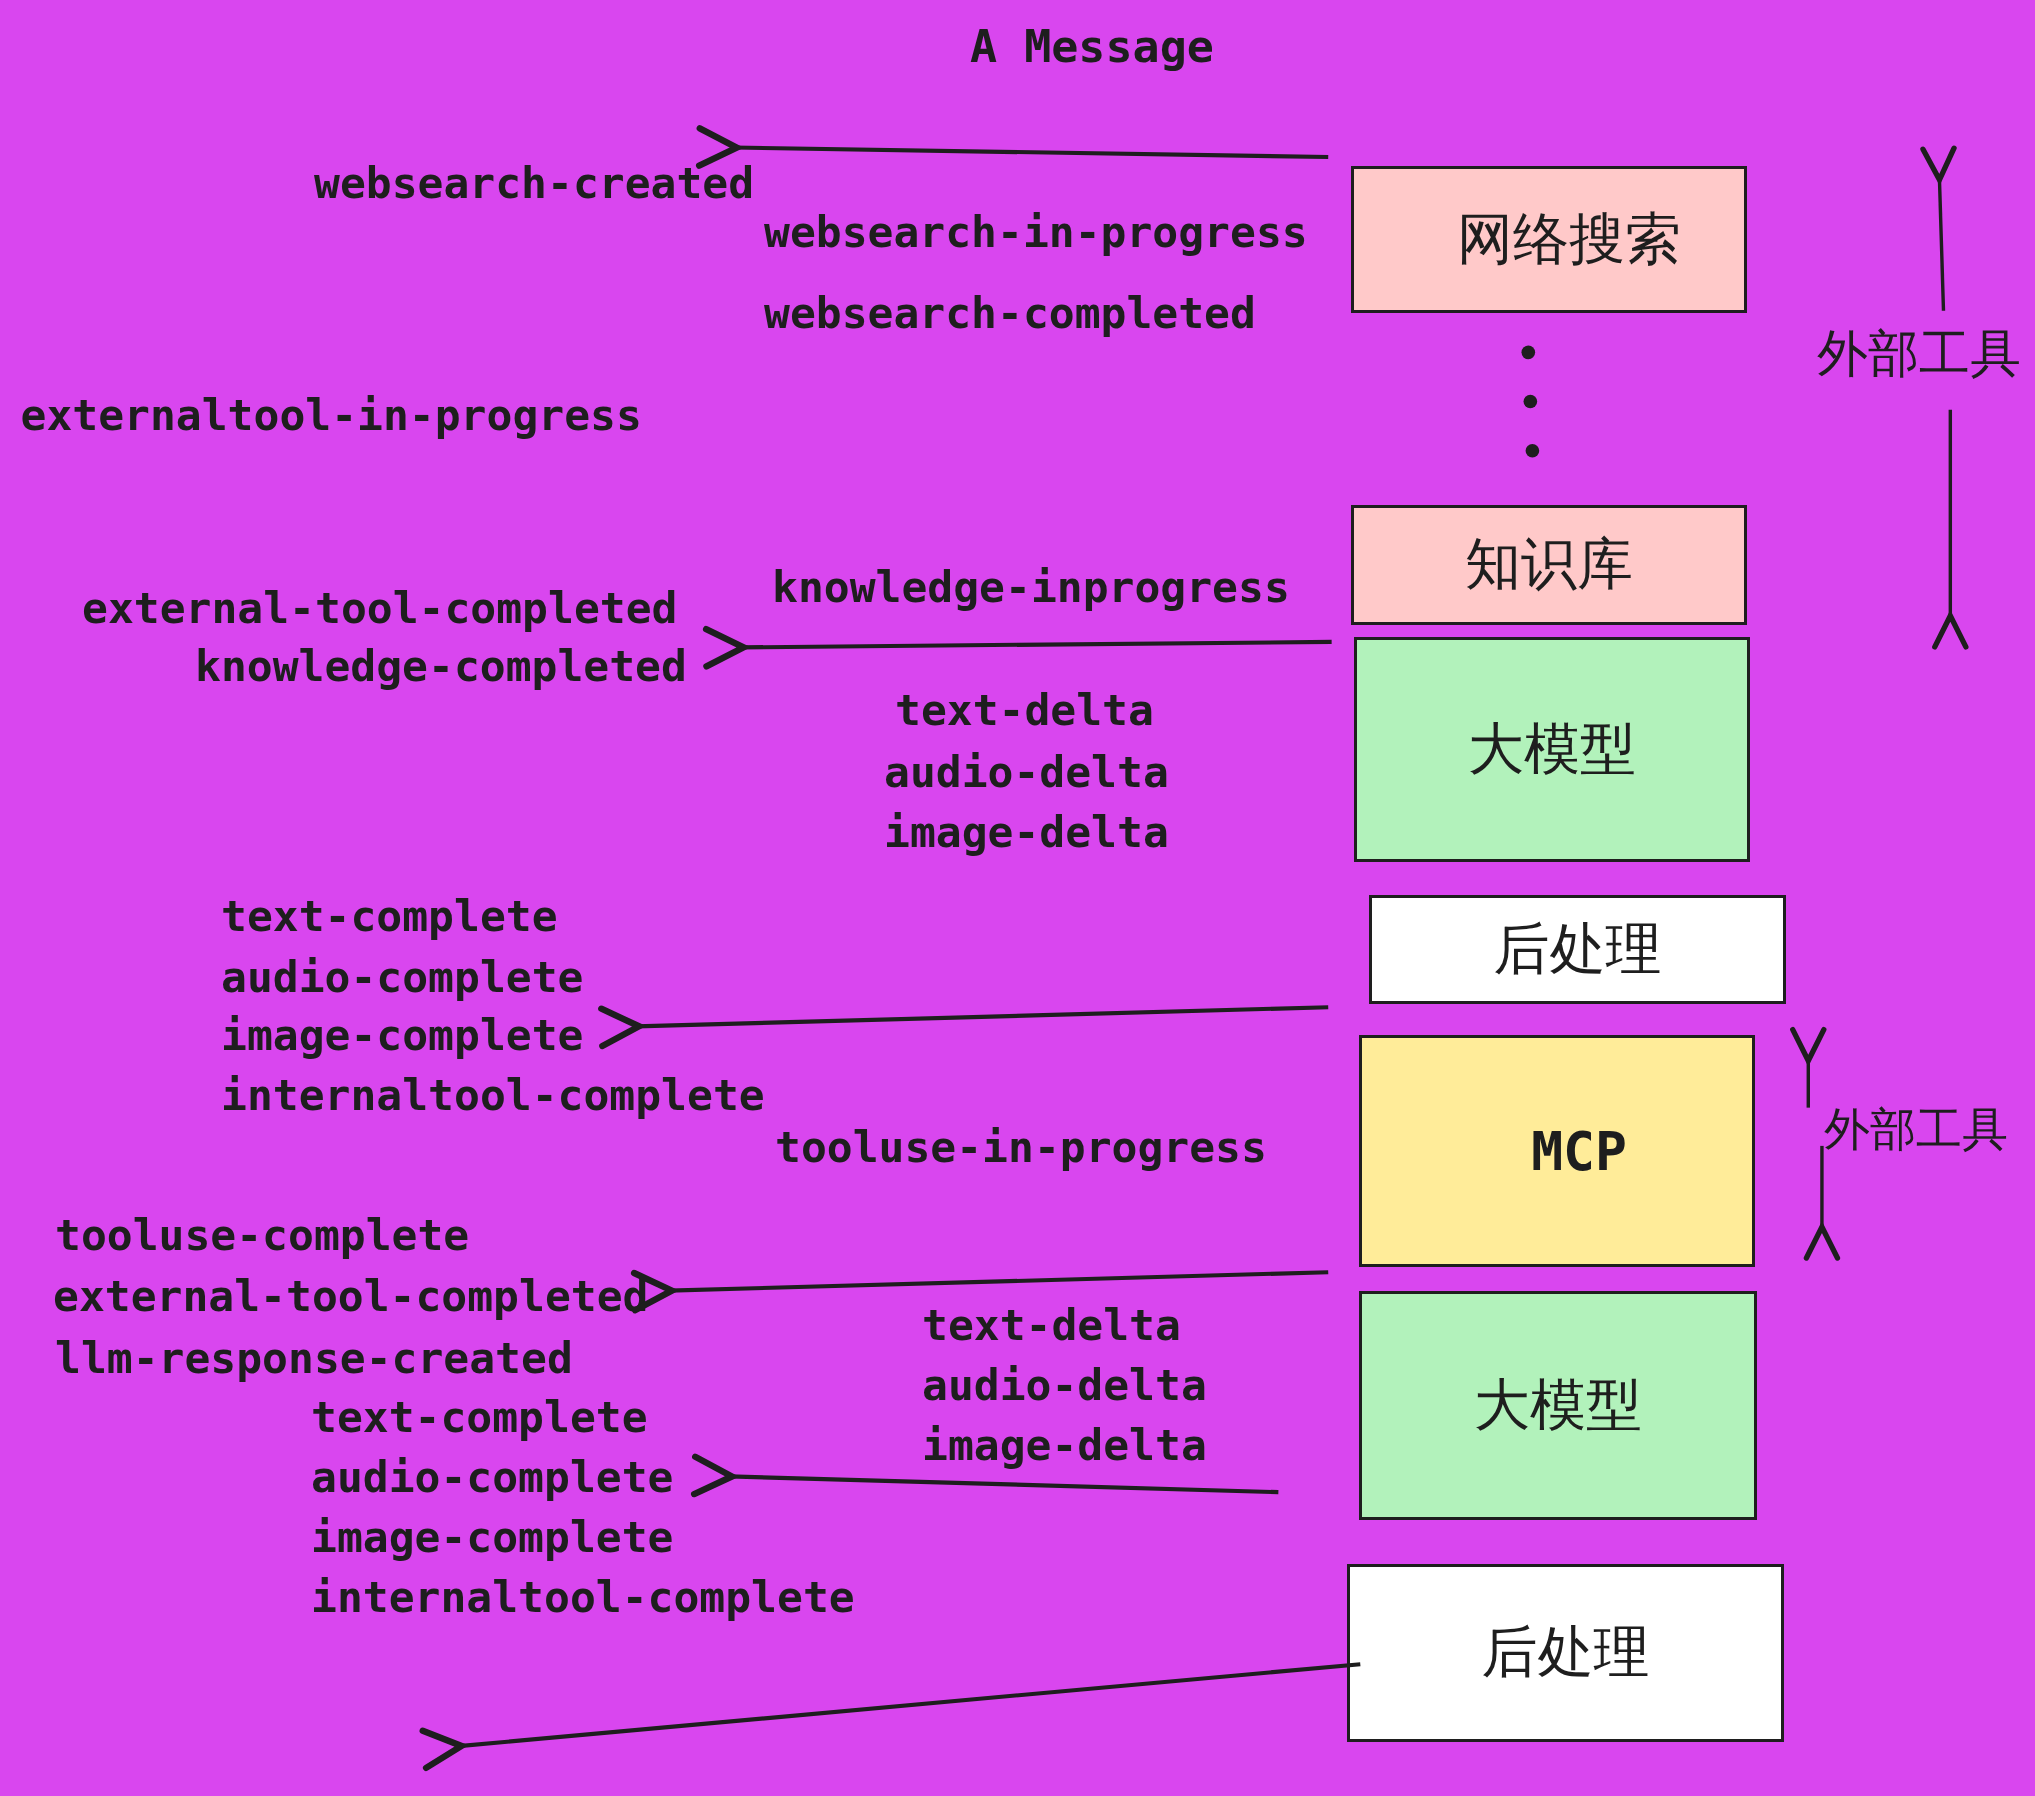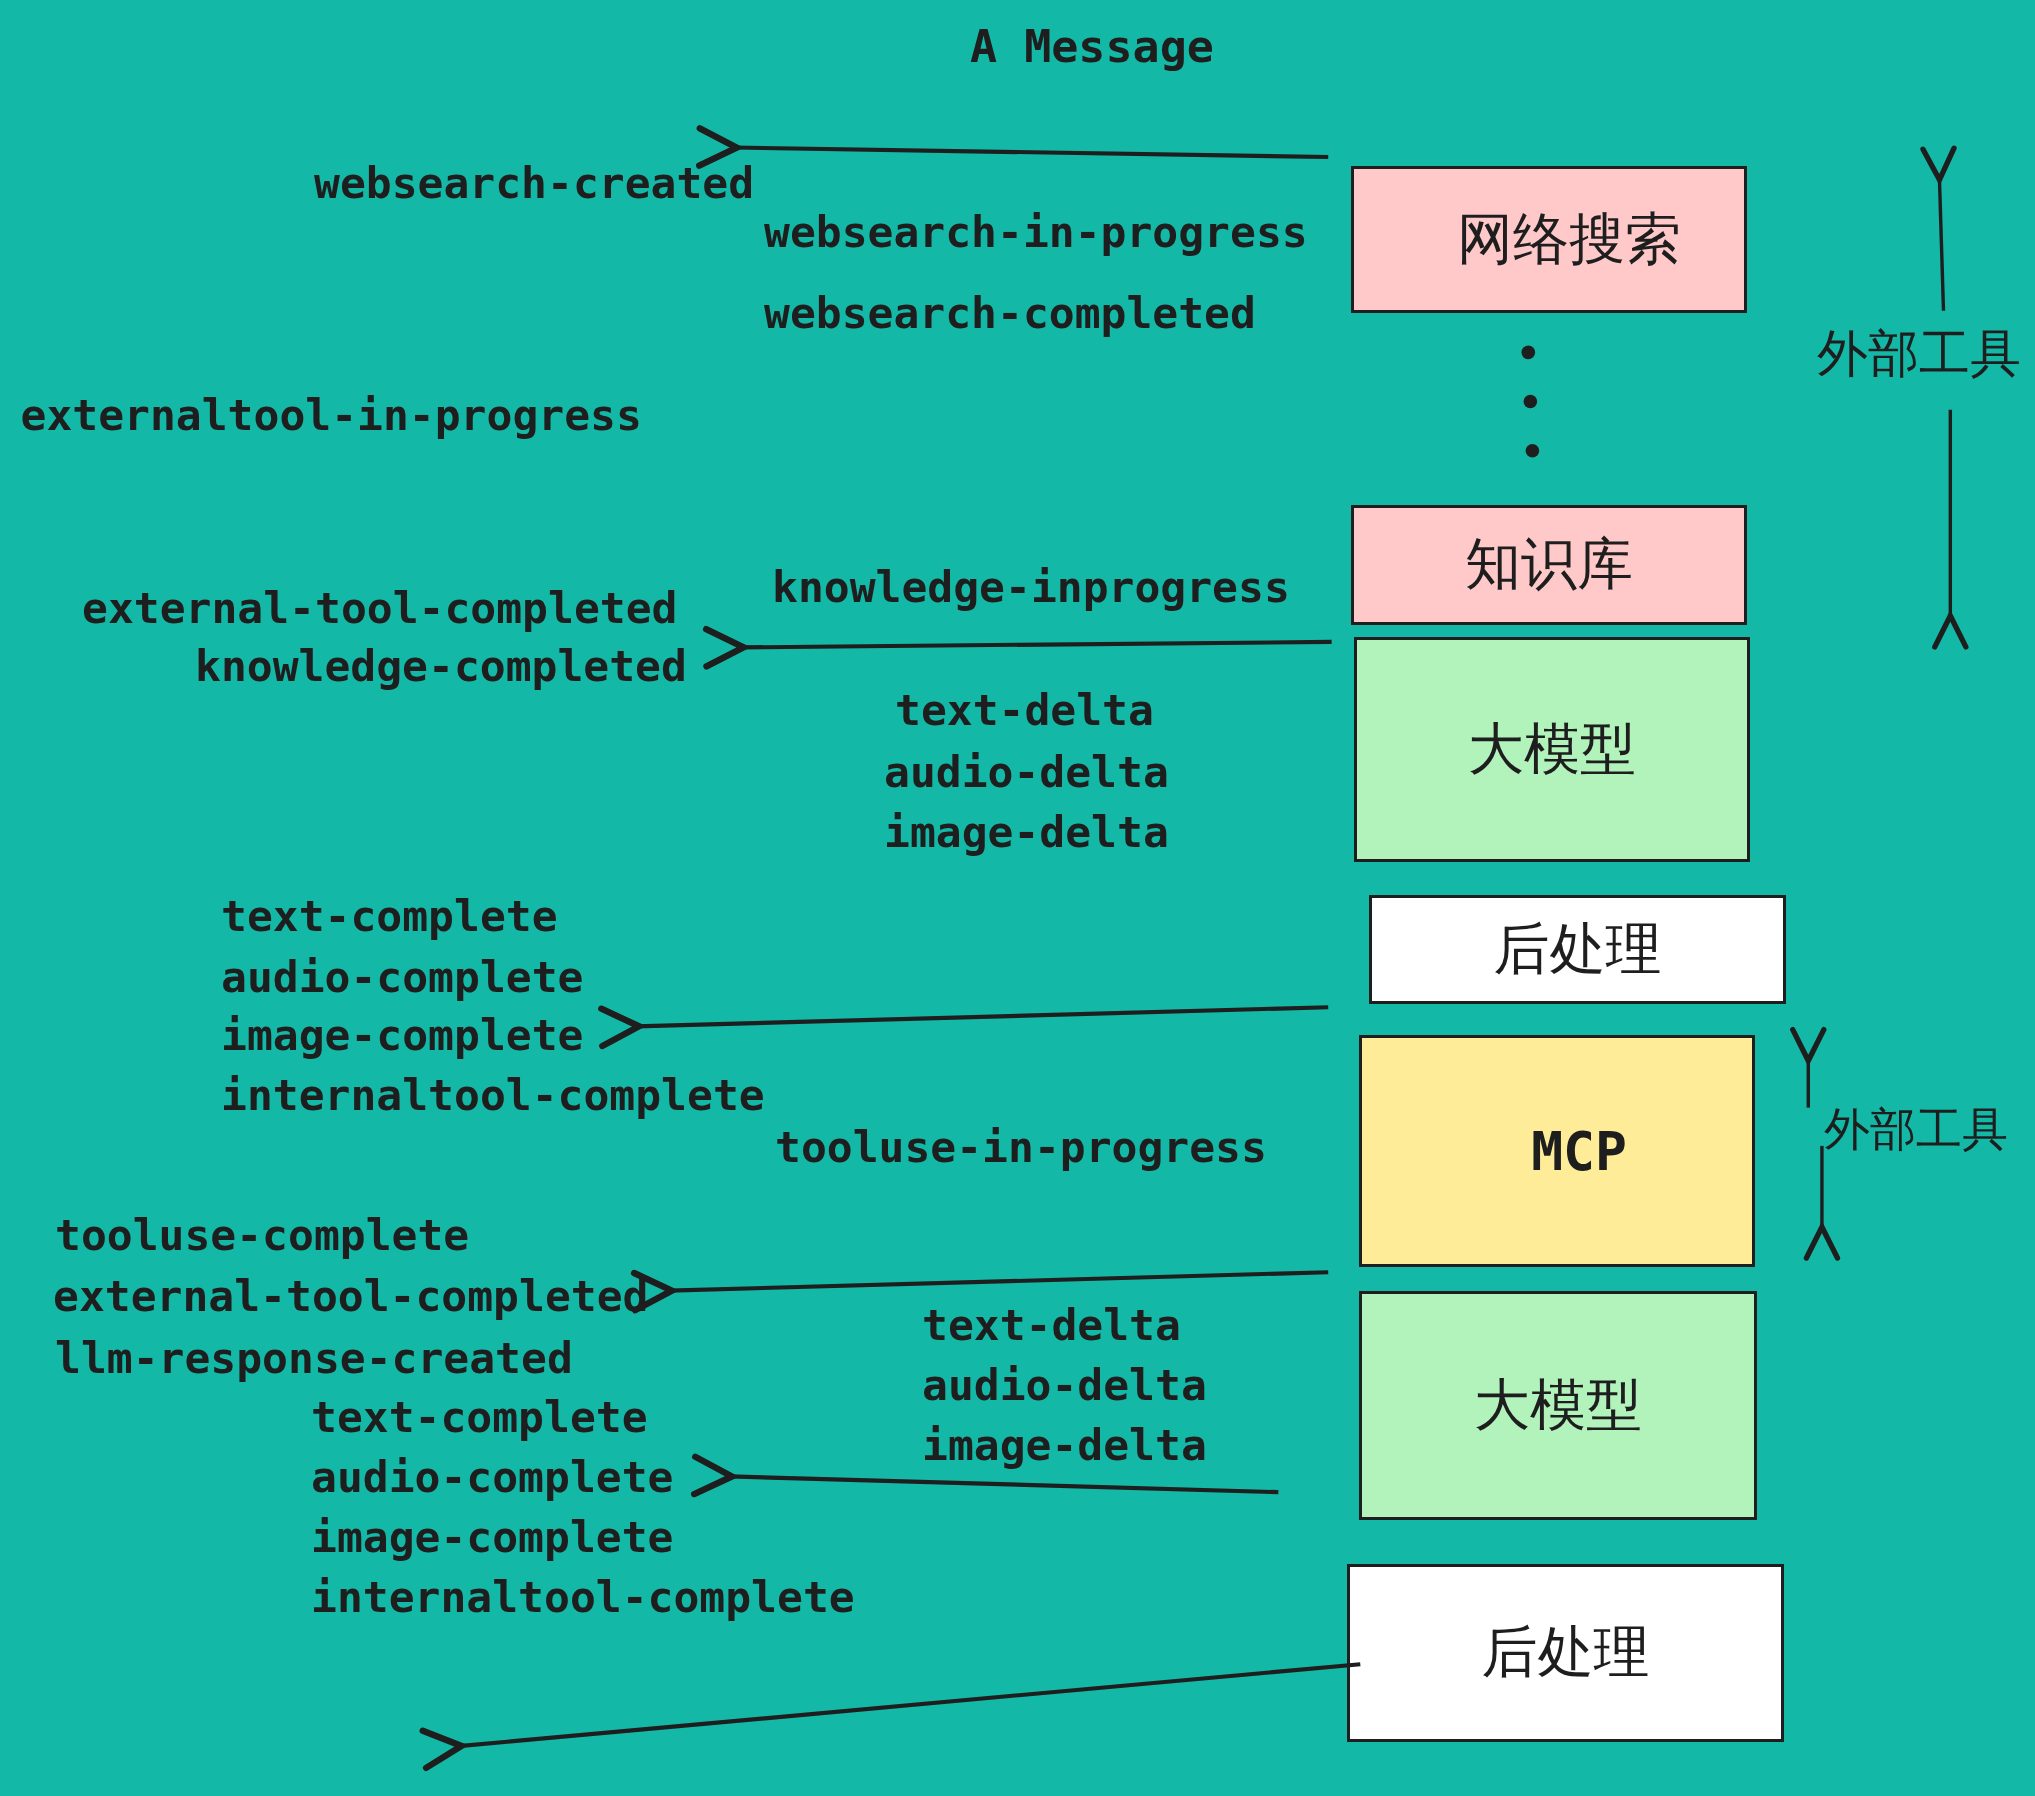--- a/index.html
+++ b/index.html
@@ -1,19 +1,19 @@
 <!DOCTYPE html>
 <html style="font-size:11px"><head>
 <meta charset="utf-8">
 <style>
   html,body{margin:0;padding:0;background:#ffffff;}
   #canvas{
     position:relative;
     width:2035px;height:1796px;
-    background:#14b8a6;
+    background:#d946ef;
     font-family:"DejaVu Sans Mono","Liberation Mono",monospace;
     color:#1e1e1e;
     overflow:hidden;
     text-align:center;
   }
   .ev{
     position:absolute;
     transform:translateY(-50%);
     font-family:"DejaVu Sans Mono","Liberation Mono",monospace;
     font-weight:bold;

